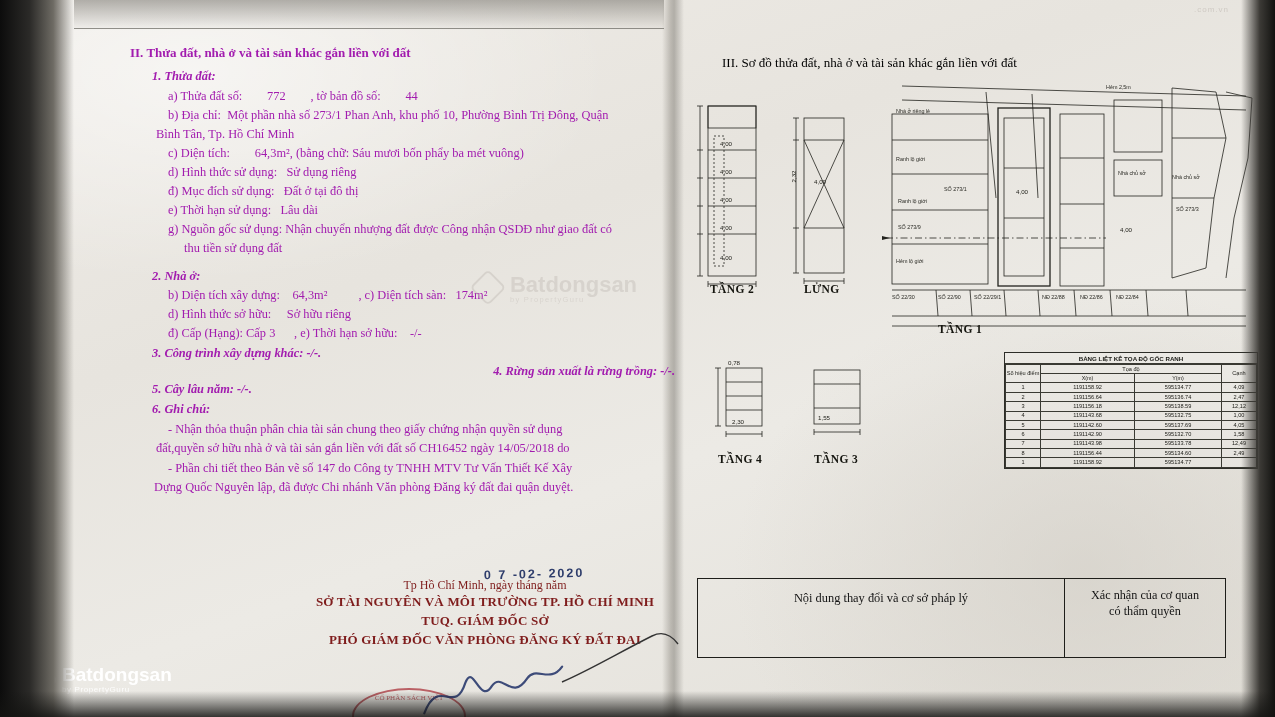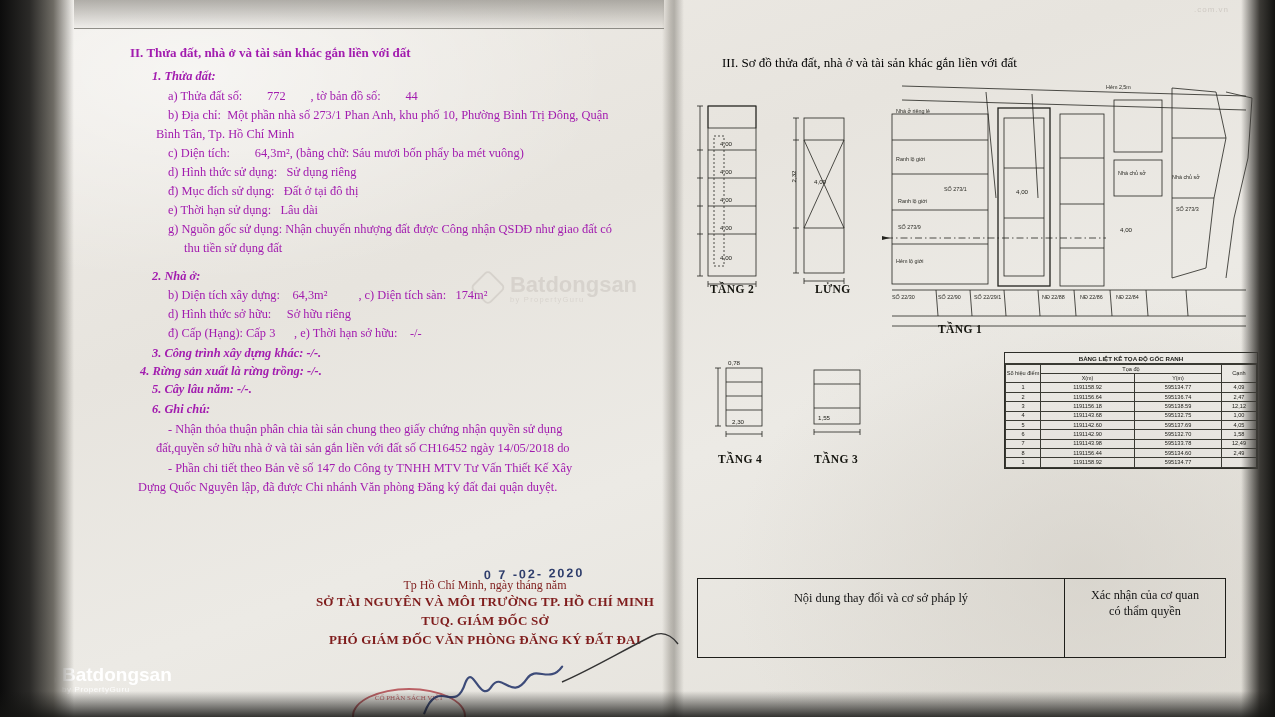--- a/index.html
+++ b/index.html
@@ -316,27 +316,27 @@
     <div class="li">đ) Mục đích sử dụng:   Đất ở tại đô thị</div>
     <div class="li">e) Thời hạn sử dụng:   Lâu dài</div>
     <div class="li">g) Nguồn gốc sử dụng: Nhận chuyển nhượng đất được Công nhận QSDĐ như giao đất có</div>
     <div class="li2">thu tiền sử dụng đất</div>
     <div class="gap"></div>
     <div class="sub">2. Nhà ở:</div>
     <div class="li">b) Diện tích xây dựng:    64,3m²          , c) Diện tích sàn:   174m²</div>
     <div class="li">d) Hình thức sở hữu:     Sở hữu riêng</div>
     <div class="li">đ) Cấp (Hạng): Cấp 3      , e) Thời hạn sở hữu:    -/-</div>
     <div style="margin-left:22px;margin-top:3px;font-weight:bold;font-style:italic;">3. Công trình xây dựng khác: -/-.</div>
-    <div style="margin-left:10px;font-weight:bold;font-style:italic;">4. Rừng sản xuất là rừng trồng: -/-.</div>
+    <div style="margin-left:10px;font-weight:bold;font-style:italic;text-align:right;">4. Rừng sản xuất là rừng trồng: -/-.</div>
     <div style="margin-left:22px;font-weight:bold;font-style:italic;">5. Cây lâu năm: -/-.</div>
     <div class="sub">6. Ghi chú:</div>
     <div class="note">- Nhận thỏa thuận phân chia tài sản chung theo giấy chứng nhận quyền sử dụng</div>
     <div class="ind li" style="margin-left:26px;">đất,quyền sở hữu nhà ở và tài sản gắn liền với đất số CH16452 ngày 14/05/2018 do</div>
     <div class="note">- Phần chi tiết theo Bản vẽ số 147 do Công ty TNHH MTV Tư Vấn Thiết Kế Xây</div>
-    <div class="ind li" style="margin-left:8px;">Dựng Quốc Nguyên lập, đã được Chi nhánh Văn phòng Đăng ký đất đai quận duyệt.</div>
+    <div class="ind li" style="margin-left:24px;">Dựng Quốc Nguyên lập, đã được Chi nhánh Văn phòng Đăng ký đất đai quận duyệt.</div>
   </div>
 
   <div class="sec3-title">III. Sơ đồ thửa đất, nhà ở và tài sản khác gắn liền với đất</div>
 
   <div class="diagram">
     <svg width="578" height="420" viewBox="0 0 578 420">
       <g stroke="#23231e" fill="none" stroke-width="0.8">
 
         <rect x="22" y="28" width="48" height="170"></rect>
         <rect x="22" y="28" width="48" height="22"></rect>
@@ -431,21 +431,21 @@
         <line x1="128" y1="306" x2="174" y2="306"></line>
         <line x1="128" y1="330" x2="174" y2="330"></line>
         <line x1="128" y1="354" x2="174" y2="354"></line>
         <line x1="128" y1="351" x2="128" y2="357"></line>
         <line x1="174" y1="351" x2="174" y2="357"></line>
       </g>
     </svg>
 
     
     <div class="dg-label" style="left:24px; top:205px;">TẦNG 2</div>
-    <div class="dg-label" style="left:118px; top:205px;margin-left:11px;">LỬNG</div>
+    <div class="dg-label" style="left:118px; top:205px;">LỬNG</div>
     <div class="dg-label" style="left:252px; top:245px;">TẦNG 1</div>
     <div class="dg-label" style="left:32px; top:375px;">TẦNG 4</div>
     <div class="dg-label" style="left:128px; top:375px;">TẦNG 3</div>
 
     
     <div class="tiny6" style="left:34px; top:62px;">4,00</div>
     <div class="tiny6" style="left:34px; top:90px;">4,00</div>
     <div class="tiny6" style="left:34px; top:118px;">4,00</div>
     <div class="tiny6" style="left:34px; top:146px;">4,00</div>
     <div class="tiny6" style="left:34px; top:176px;">4,00</div>

